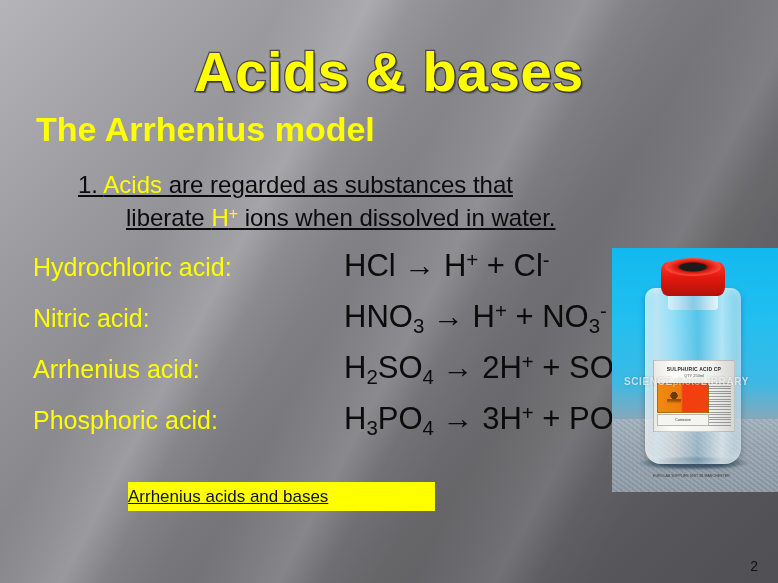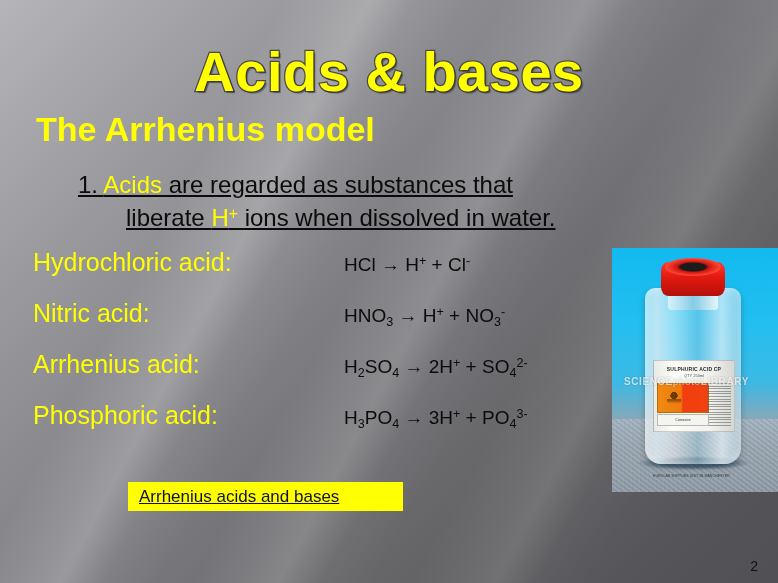--- a/index.html
+++ b/index.html
@@ -92,39 +92,38 @@
     gap: 48px;
   }
   .eqname {
     width: 263px;
     flex: none;
     font-size: 25px;
     color: #FFFF00;
     white-space: nowrap;
   }
   .eqform {
-    font-size: 19px;
+    font-size: 31px;
     color: #0b0b0b;
     white-space: nowrap;
   }
   sub { font-size: 0.66em; vertical-align: -0.28em; }
   sup { font-size: 0.66em; vertical-align: 0.46em; }
 
   
   .linkbox {
     position: absolute;
     left: 128px;
     top: 482px;
-    width: 275px;
+    width: 307px;
     height: 29px;
     background: #FFFF00;
     display: flex;
     align-items: center;
     box-sizing: border-box;
-    padding-left: 11px;
   }
   .linkbox .linktext {
     font-size: 17px;
     color: #101038;
     text-decoration: underline;
     white-space: nowrap;
   }
 
   
   .pagenum {

